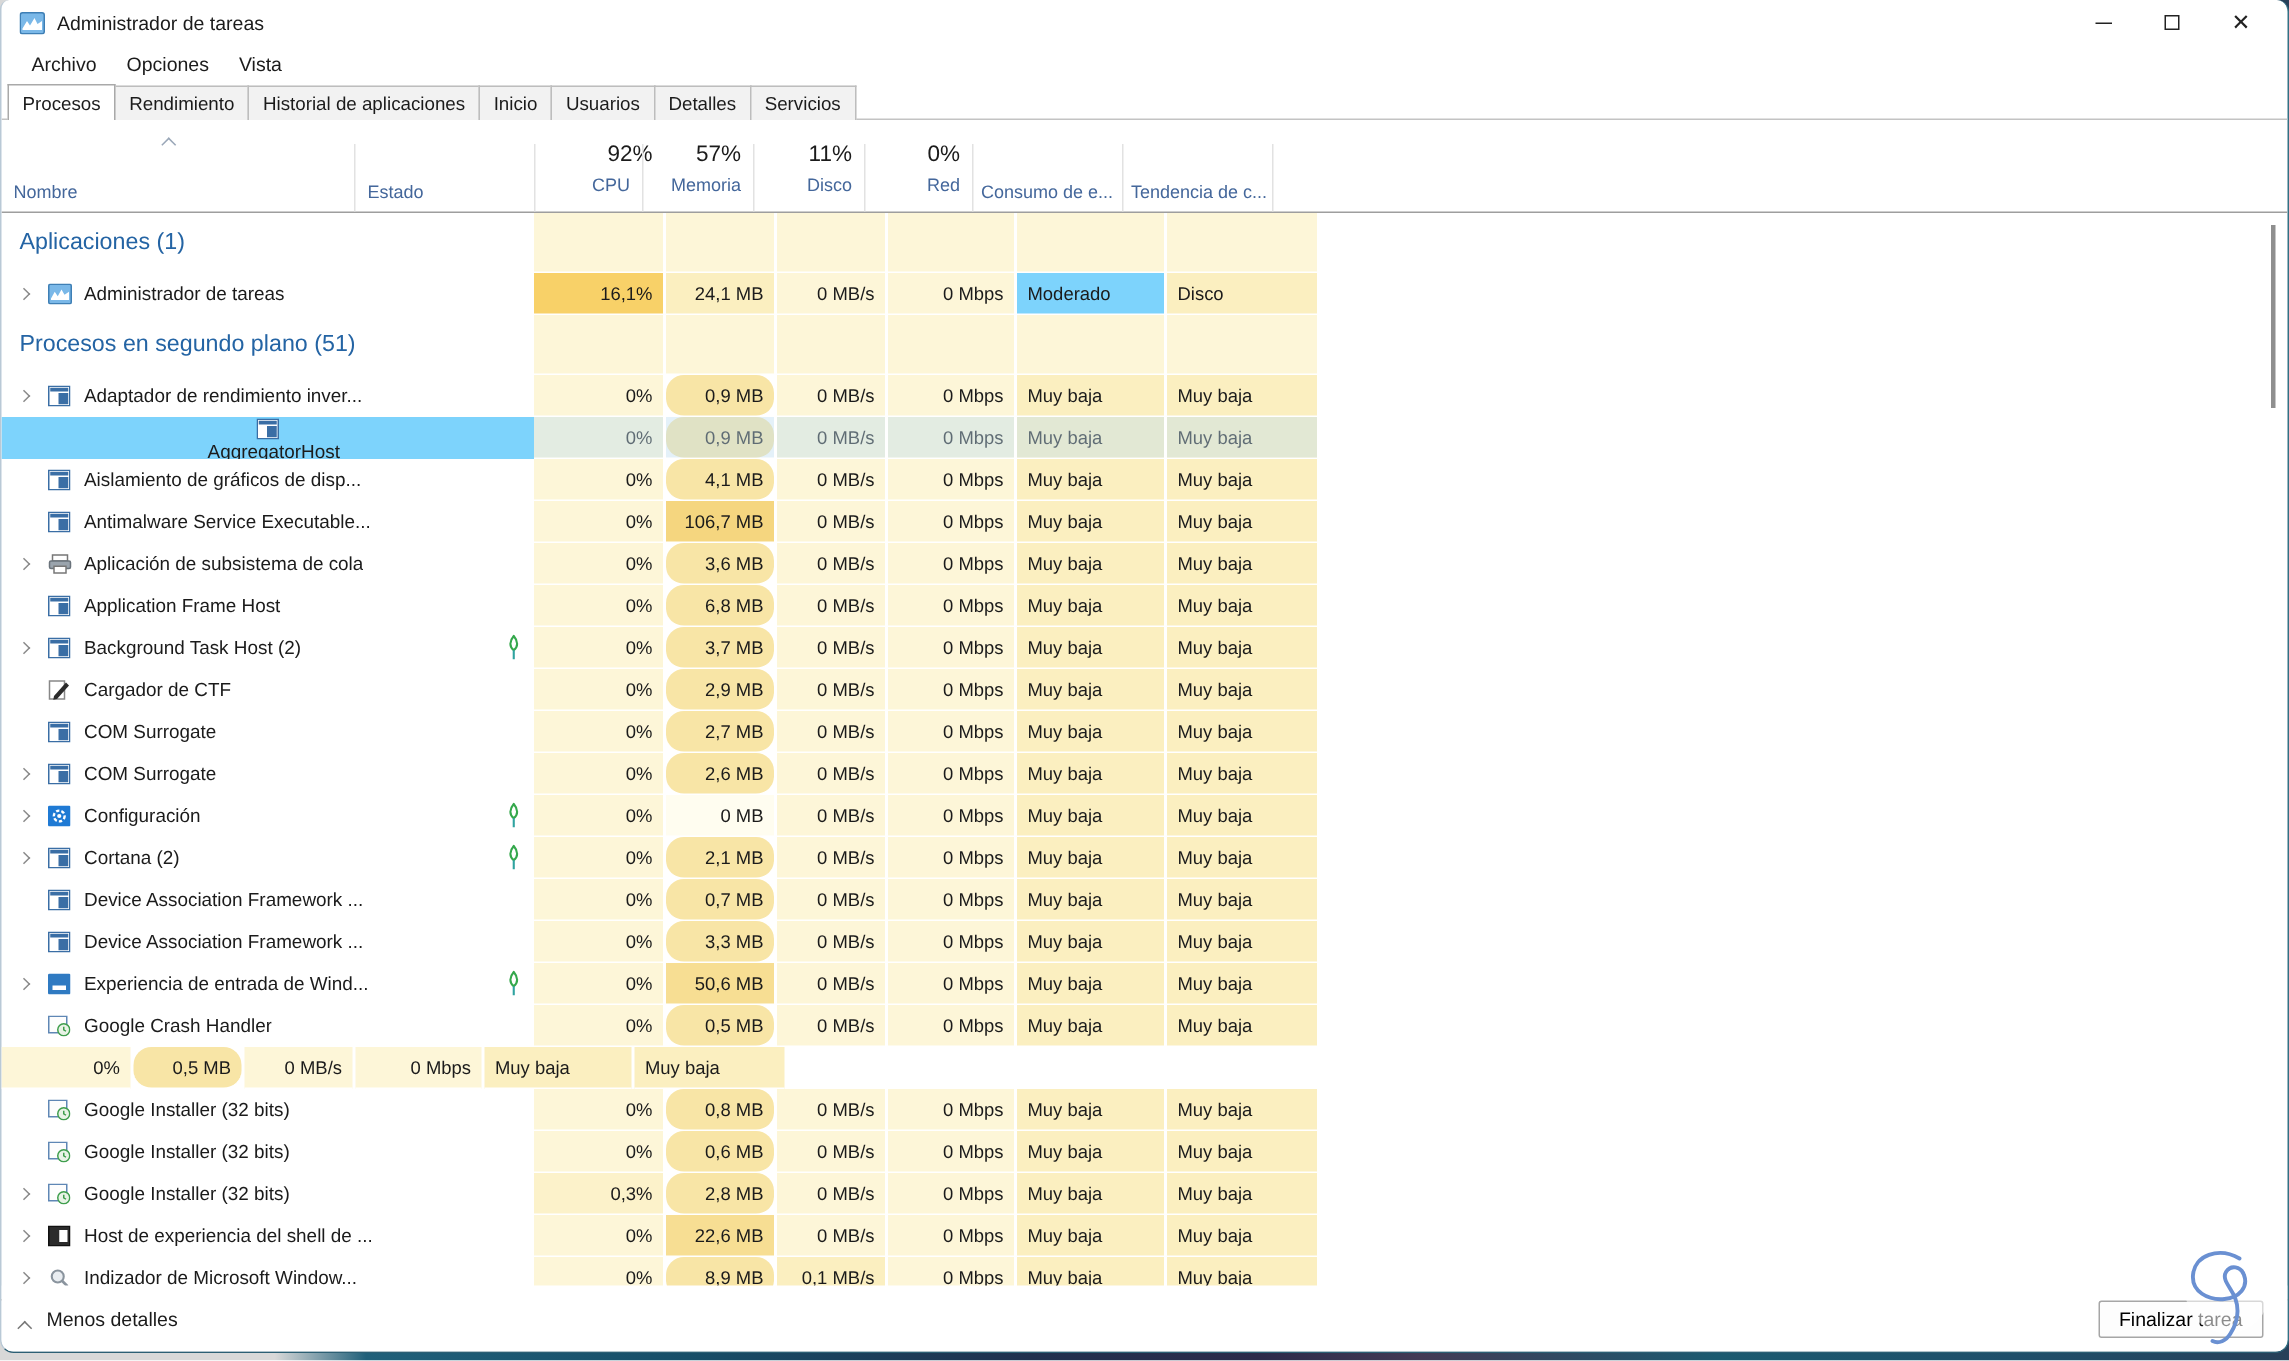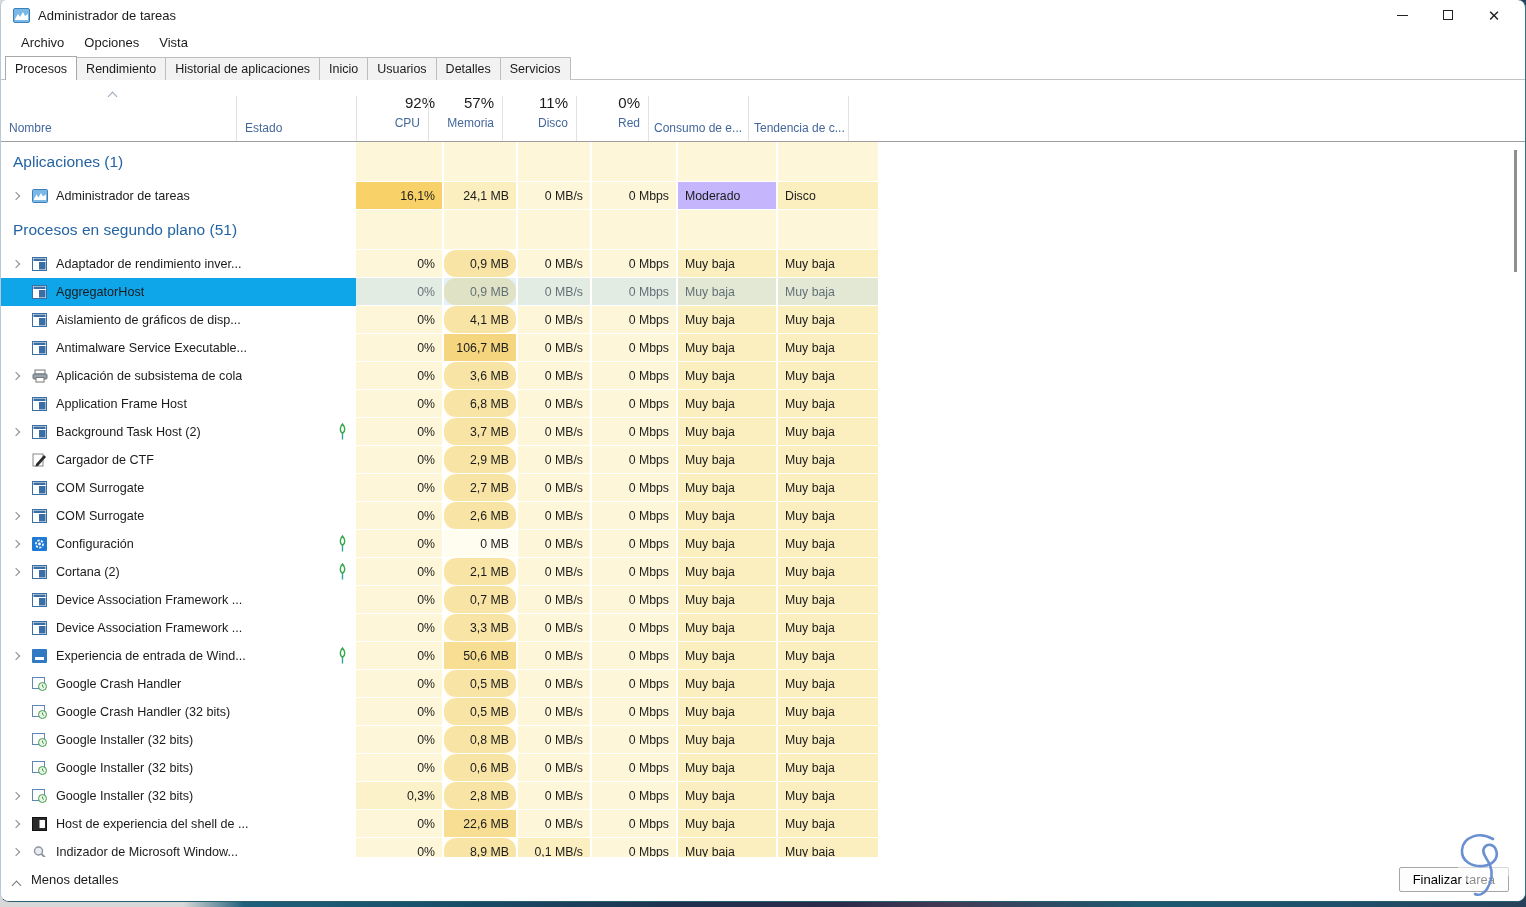--- a/index.html
+++ b/index.html
@@ -40,34 +40,34 @@
   .hnum{position:absolute;top:6px;font-size:15px;color:#1b1b1b;text-align:right;}
   .hname-r{position:absolute;bottom:11px;text-align:right;}
   .sortcaret{position:absolute;top:2px;left:108px;width:8px;height:8px;}
   .sortcaret::before{content:"";position:absolute;left:0;top:3px;width:6px;height:6px;border-left:1.4px solid #9aa7b8;border-top:1.4px solid #9aa7b8;transform:rotate(45deg);}
 
   
   #tablebody{position:relative;border-bottom:1px solid #737373;}
   .trow{display:flex;align-items:stretch;height:28px;}
   .trow.section{height:40px;}
   .namecell{width:355px;display:flex;align-items:center;position:relative;padding-left:8px;}
-  .trow.selected .namecell{background:#0ea5e9;}
+  .trow.selected .namecell{background:#7dd3fc;flex-direction:column;}
   .chevslot{width:22px;display:flex;align-items:center;justify-content:flex-start;flex:none;}
   .chev{width:6px;height:6px;border-top:1.3px solid #8a8a8a;border-right:1.3px solid #8a8a8a;transform:rotate(45deg);margin-left:4px;}
   .picon{width:17px;height:16px;margin-right:8px;flex:none;display:flex;align-items:center;justify-content:center;}
   .picon svg{display:block;}
   .plabel{font-size:12.6px;white-space:nowrap;overflow:hidden;}
   .leafslot{margin-left:auto;margin-right:6px;width:14px;height:18px;flex:none;}
   .seclabel{font-size:15.5px;color:#2464a4;padding-left:4px;white-space:nowrap;}
   .heat{flex:none;margin-right:2px;border-bottom:1px solid #fff;font-size:12.3px;display:flex;align-items:center;}
   .heat.num{justify-content:flex-end;padding-right:7px;}
   .heat.txt{justify-content:flex-start;padding-left:7px;}
   .c-cpu{width:86px;} .c-mem{width:72px;} .c-disk{width:72px;} .c-net{width:84px;} .c-energy{width:98px;} .c-trend{width:100px;margin-right:0;}
   .h0{background:#fdf6d8;} .h1{background:#fbefc0;} .h2{background:#f8e5a6;border-radius:12px;} .h3{background:#f7de93;}
-  .h4{background:#f5d67f;} .hC{background:#f8d168;} .hM{background:#c4b5fd;} .h03{background:#fcf2ca;} .hW{background:#fffdf0;}
+  .h4{background:#f5d67f;} .hC{background:#f8d168;} .hM{background:#7dd3fc;} .h03{background:#fcf2ca;} .hW{background:#fffdf0;}
   .trow.selected .heat{position:relative;}
   .trow.selected .heat::after{content:"";position:absolute;inset:0;background:rgba(190,222,241,.42);}
   .fill{flex:1;}
 
   
   .scrollthumb{position:absolute;right:8px;top:150px;width:3px;height:122px;background:#8f8f8f;}
 
   
   .footer{position:absolute;left:0;right:0;bottom:0;height:44px;background:#fff;display:flex;align-items:center;padding:0 12px;}
   .lessdetails{display:flex;align-items:flex-end;gap:10px;}
@@ -535,31 +535,20 @@
           </div>
           <div class="heat c-cpu num h0">0%</div>
           <div class="heat c-mem num h2">0,5 MB</div>
           <div class="heat c-disk num h0">0 MB/s</div>
           <div class="heat c-net num h0">0 Mbps</div>
           <div class="heat c-energy txt h1">Muy baja</div>
           <div class="heat c-trend txt h1">Muy baja</div>
           <div class="fill"></div>
         </div>
         <div class="trow">
-          <div class="namecell">
-            <span class="chevslot"></span>
-            <span class="picon">
-              <svg width="15" height="14" viewBox="0 0 15 14">
-                <rect x="0.5" y="0.5" width="12" height="11" fill="#fdfdfd" stroke="#5f87b5"></rect>
-                <circle cx="10.5" cy="9.5" r="4" fill="#e8f3e6" stroke="#3f9e4d"></circle>
-                <path d="M10.5 7.5 L10.5 9.5 L12 10.5" stroke="#3f9e4d" stroke-width="1" fill="none"></path>
-              </svg>
-            </span>
-            <span class="plabel">Google Crash Handler (32 bits)</span>
-          </div>
           <div class="heat c-cpu num h0">0%</div>
           <div class="heat c-mem num h2">0,5 MB</div>
           <div class="heat c-disk num h0">0 MB/s</div>
           <div class="heat c-net num h0">0 Mbps</div>
           <div class="heat c-energy txt h1">Muy baja</div>
           <div class="heat c-trend txt h1">Muy baja</div>
           <div class="fill"></div>
         </div>
         <div class="trow">
           <div class="namecell">

